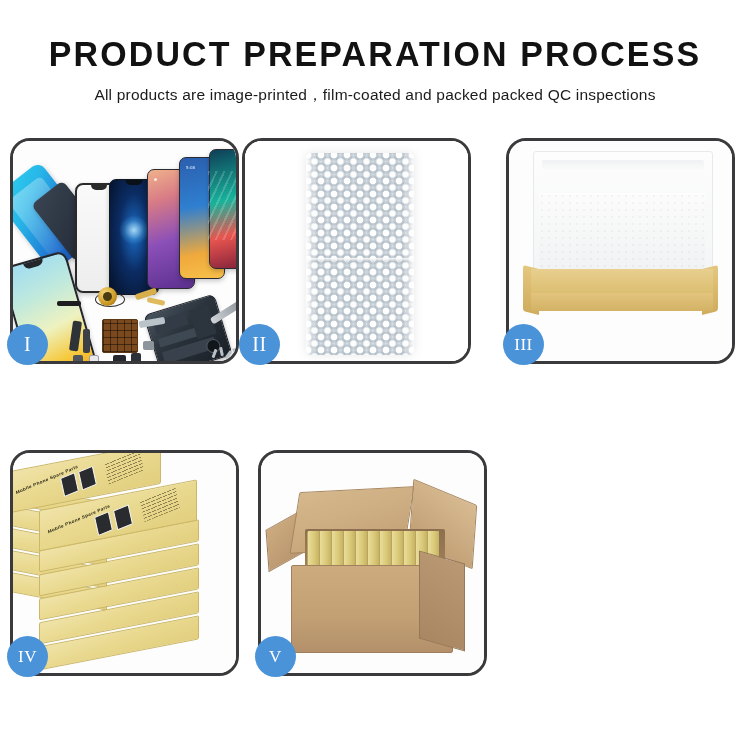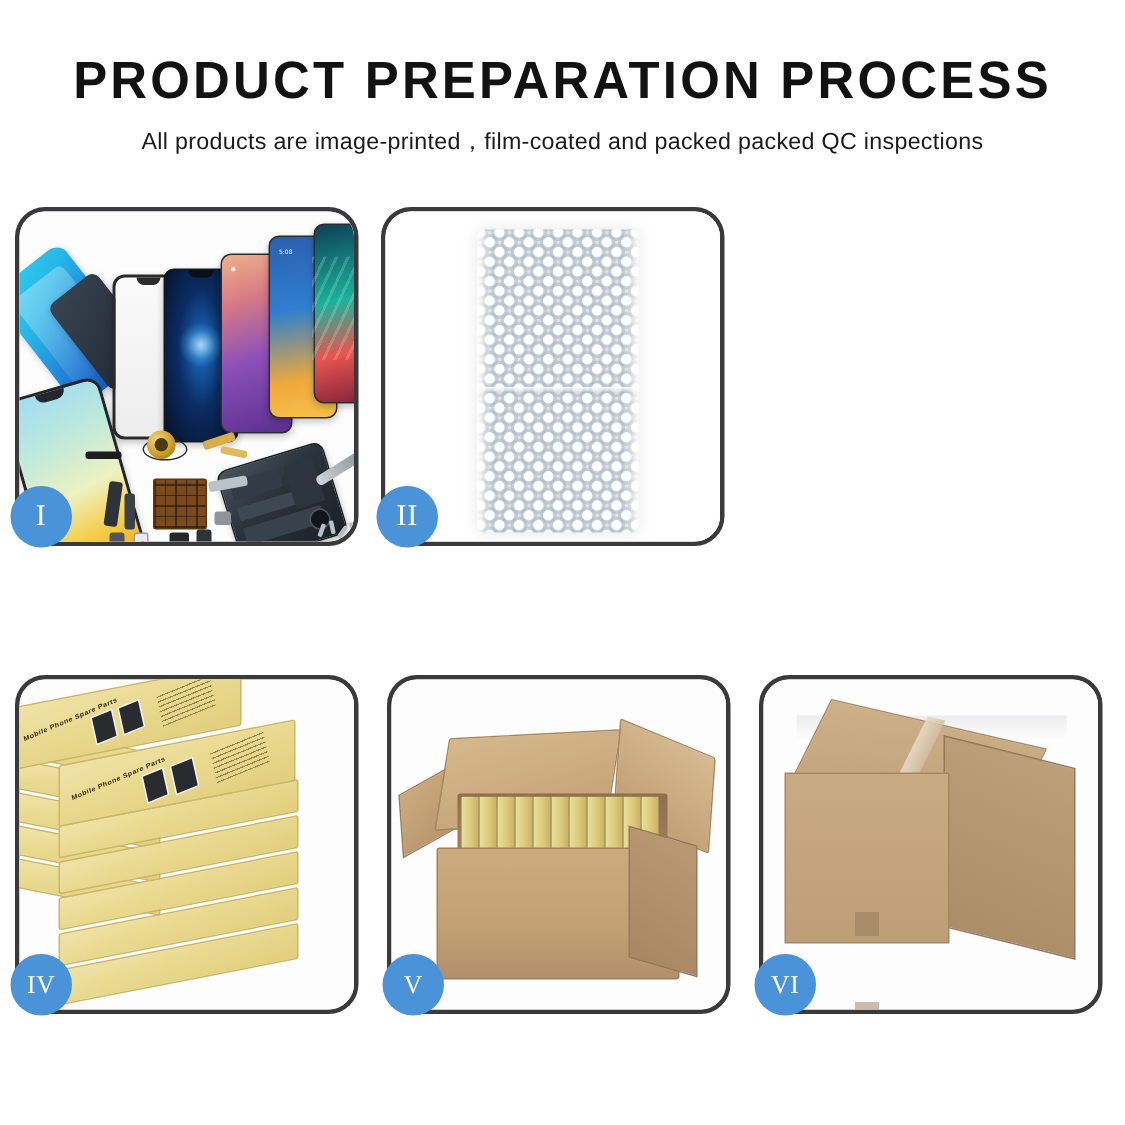--- a/index.html
+++ b/index.html
@@ -30,21 +30,21 @@
   .panel{
     position:absolute;width:229px;height:226px;
     border:3px solid #3a3a3c;border-radius:20px;
     background:#ffffff;box-sizing:border-box;overflow:visible;
   }
   .panel .inner{
     position:absolute;left:0;top:0;right:0;bottom:0;
     border-radius:17px;overflow:hidden;background:#fdfdfd;
   }
   .p1{left:0;top:0;}
-  .p2{left:244px;top:0;text-decoration:underline;}
+  .p2{left:232px;top:0;text-decoration:underline;}
   .p3{left:496px;top:0;}
   .p4{left:0;top:312px;}
   .p5{left:248px;top:312px;}
   .p6{left:496px;top:312px;}
 
   .badge{
     position:absolute;left:-6px;bottom:-4px;width:41px;height:41px;
     border-radius:50%;background:#4a93d9;
     color:#ffffff;font-family:"Liberation Serif","DejaVu Serif",serif;
     font-size:20px;line-height:41px;text-align:center;
@@ -312,20 +312,33 @@
         <div class="bw">
           <div class="bubbles"></div>
           <div class="seam"></div>
           <div class="edgeL"></div>
           <div class="edgeR"></div>
         </div>
       </div>
       <div class="badge">II</div>
     </div>
 
+    <div class="panel p3">
+      <div class="inner">
+        <div class="b3-lid"></div>
+        <div class="b3-foam"></div>
+        <div class="b3-lipL"></div>
+        <div class="b3-lipR"></div>
+        <div class="b3-bub"></div>
+        <div class="b3-base">
+          <div class="frontwall"></div>
+        </div>
+      </div>
+      <div class="badge small">III</div>
+    </div>
 
     <div class="panel p4">
       <div class="inner">
         <div class="stack">
 
           <div class="sbox" style="left:-4px;top:40px;width:96px;height:18px;transform:skewY(11deg);">
               <div class="top"></div>
             </div>
           <div class="sbox" style="left:-4px;top:62px;width:96px;height:18px;transform:skewY(11deg);">
               <div class="top"></div>
@@ -398,28 +411,15 @@
             <i style="left:120px;"></i>
         </div>
         <div class="c5-body">
           
         </div>
         <div class="c5-bodyR"></div>
       </div>
       <div class="badge small">V</div>
     </div>
 
-    <div class="panel p6">
-      <div class="inner">
-        <div class="c6-shadow"></div>
-        <div class="c6-topface"></div>
-        <div class="c6-tape"></div>
-        <div class="c6-side"></div>
-        <div class="c6-front">
-          <div class="c6-tab1"></div>
-          <div class="c6-tab2"></div>
-        </div>
-      </div>
-      <div class="badge small">VI</div>
-    </div>
 
   </div>
 </div>
 
 </body></html>

